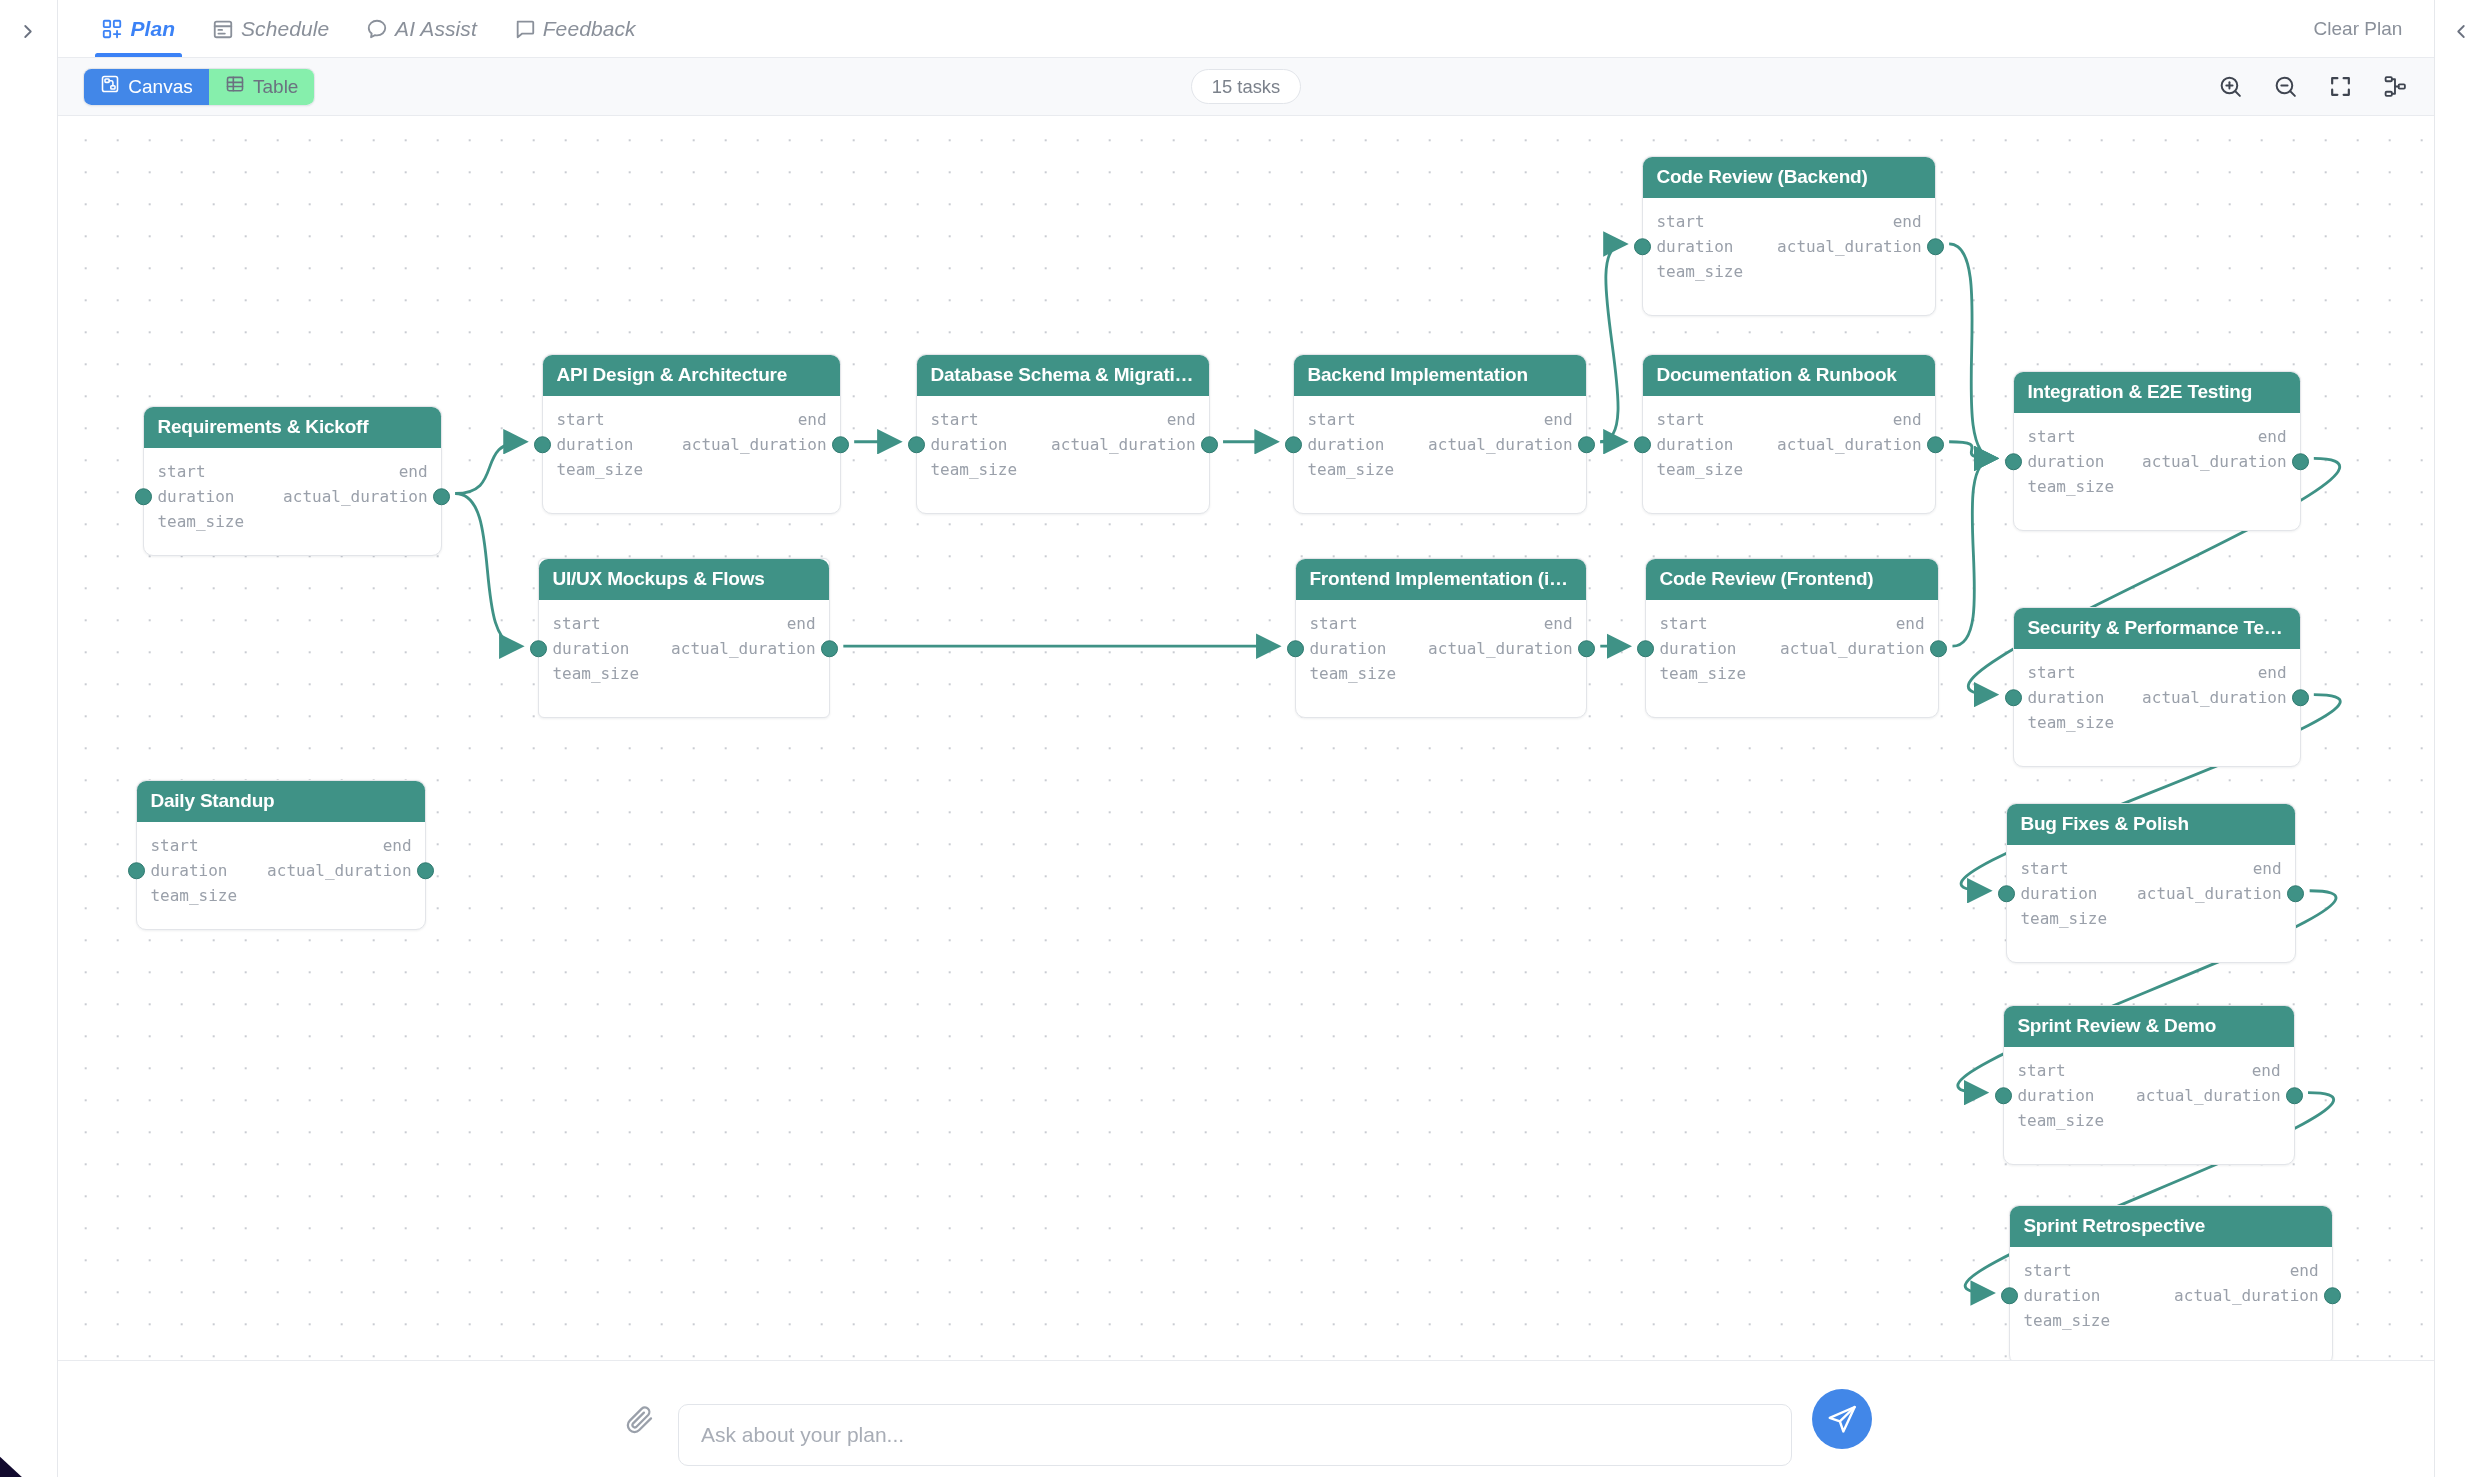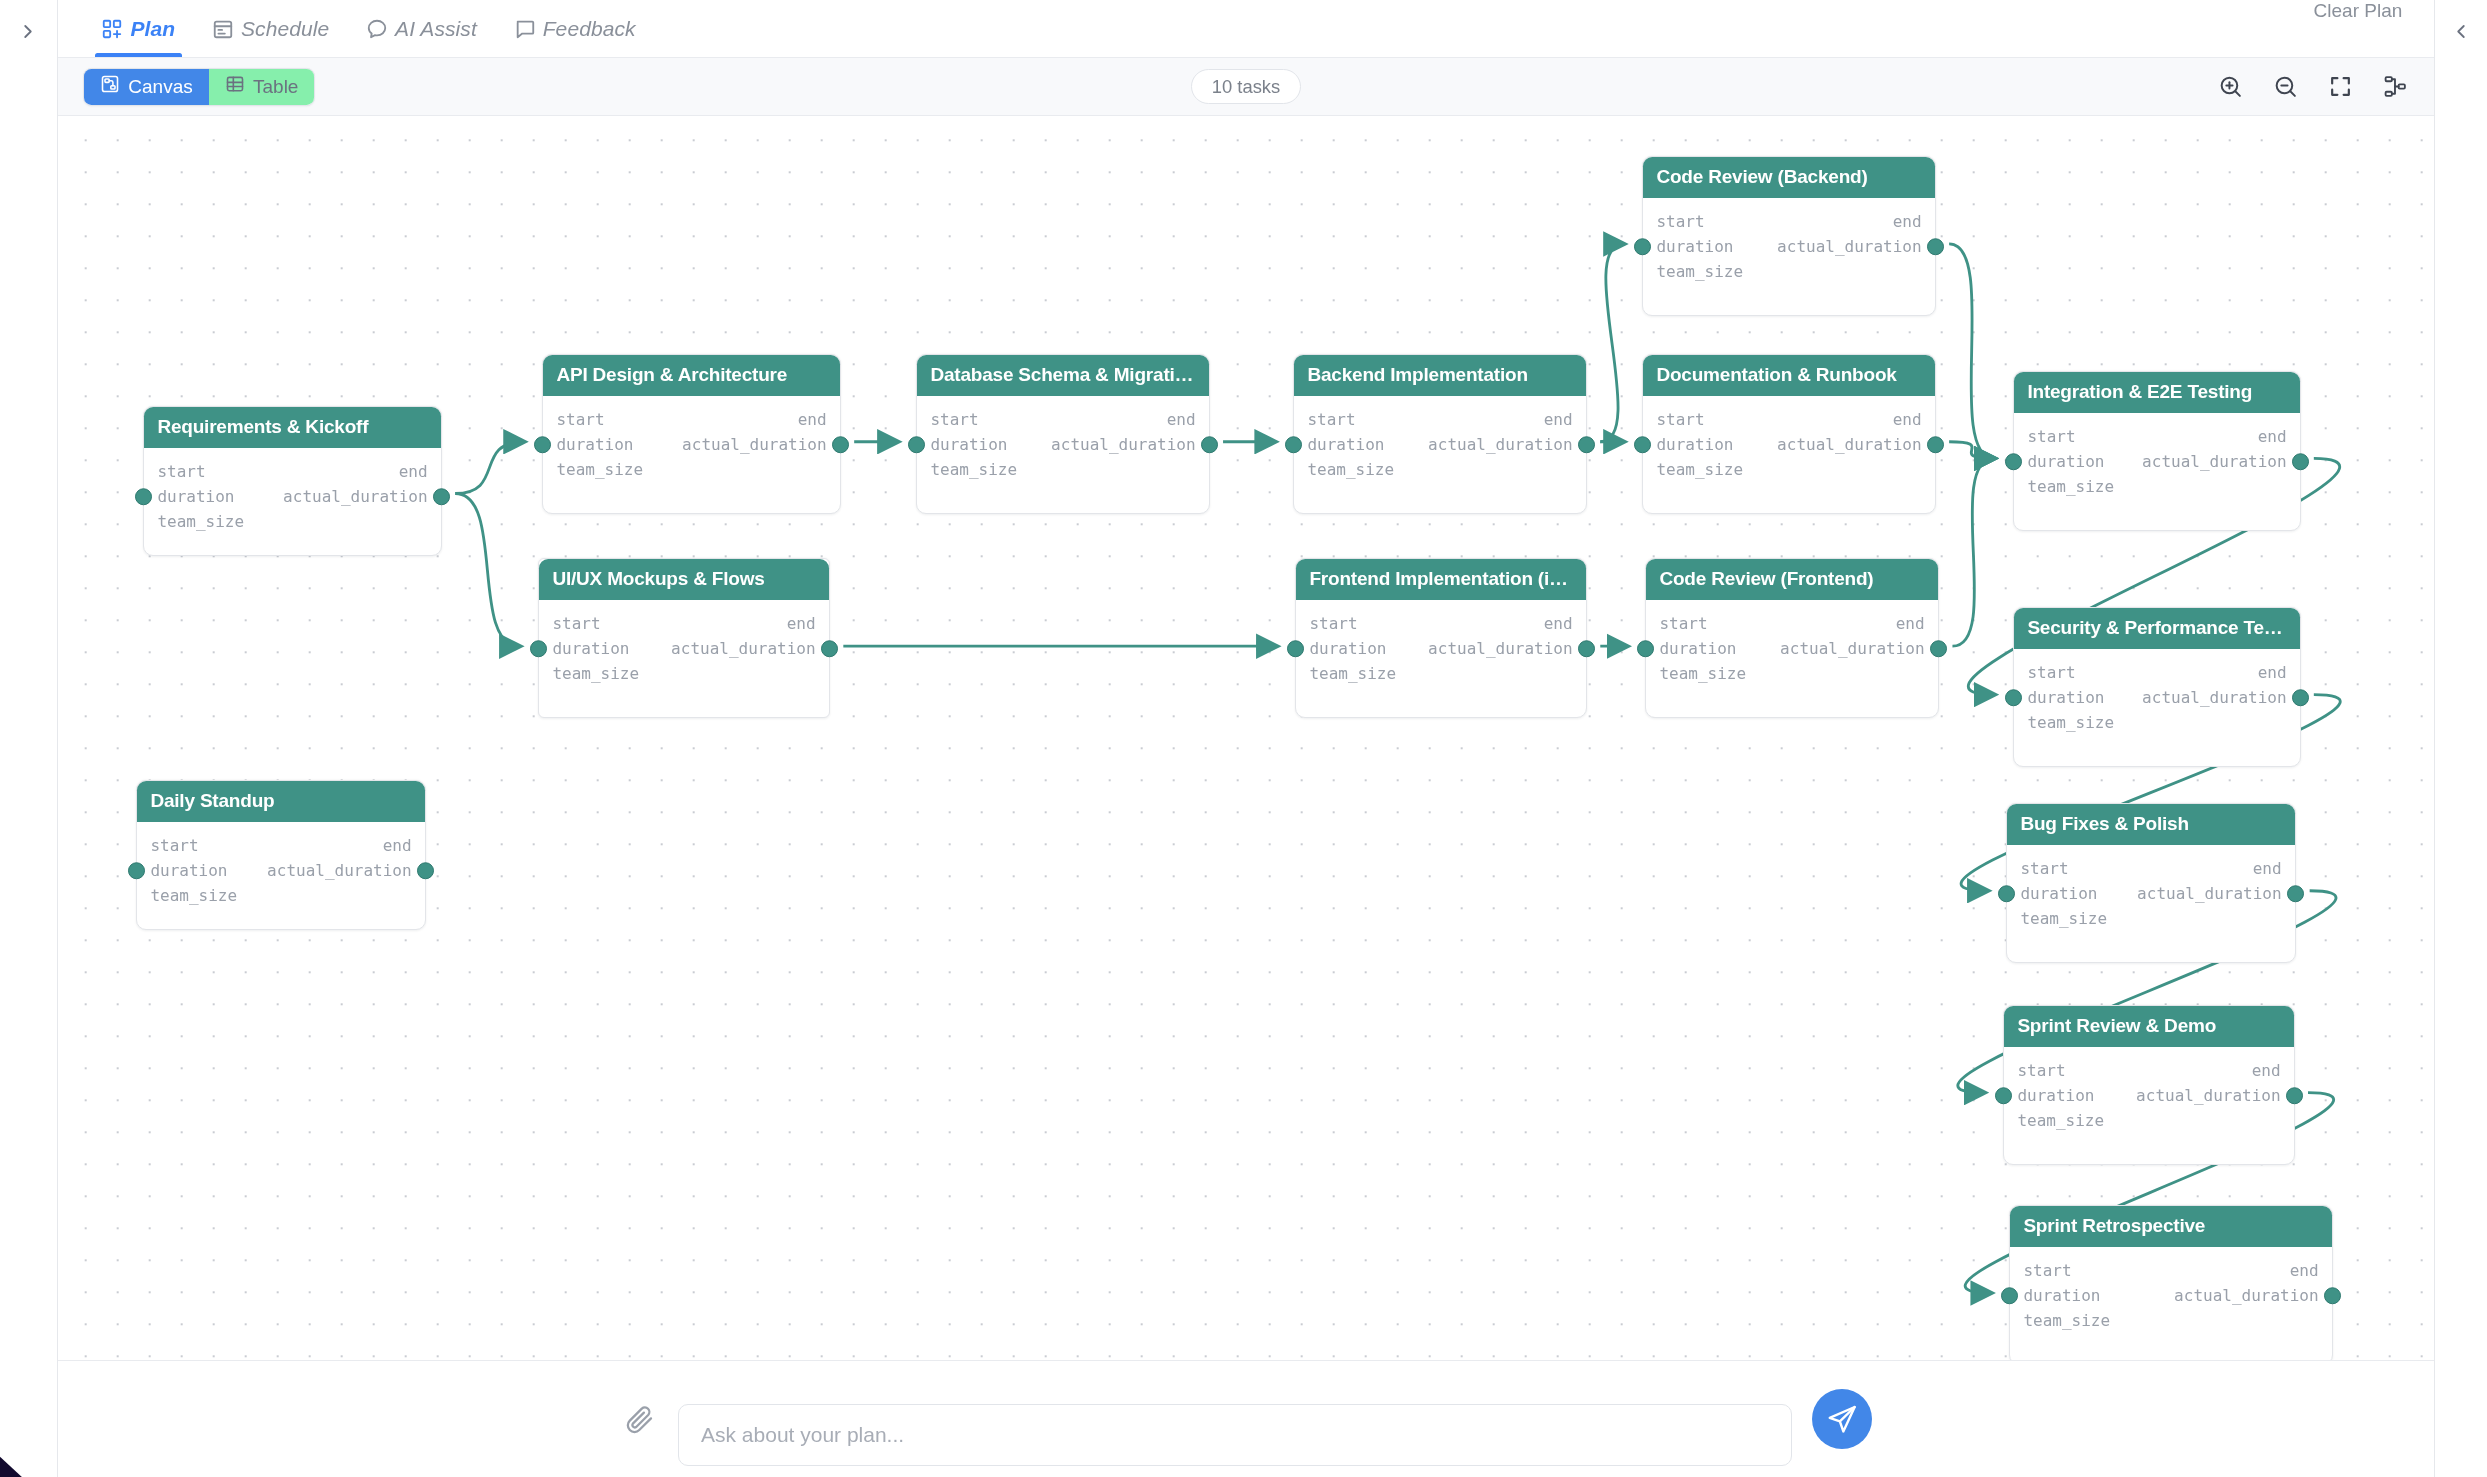--- a/index.html
+++ b/index.html
@@ -59,21 +59,21 @@
   }
   .tab .tab-ico { display: flex; align-items: center; }
   .tab.active { color: #3b82f6; font-weight: bold; }
   .tab.active::after {
     content: ""; position: absolute;
     left: 11.7px; right: 11.7px; bottom: 0; height: 4.2px;
     background: #3b82f6; border-radius: 2.5px 2.5px 0 0;
   }
   .tabbar-spacer { flex: 1 1 auto; }
   .clear-plan {
-    display: flex; align-items: flex-start;
+    display: flex; align-items: center;
     font-size: 19px; color: #8a909a; cursor: pointer;
     padding: 0 8.3px;
   }
 
   
   .toolbar {
     height: 58px; flex: 0 0 58px;
     display: flex; align-items: center;
     padding: 0 22px 0 25px;
     background: #f8f9fb;
@@ -305,21 +305,21 @@
               <line x1="3" y1="10" x2="21" y2="10"></line>
               <line x1="3" y1="15" x2="21" y2="15"></line>
               <line x1="10" y1="4" x2="10" y2="20"></line>
             </svg>
           </span>
           <span>Table</span>
         </div>
       </div>
 
       <div class="toolbar-center">
-        <div class="task-chip">10 tasks</div>
+        <div class="task-chip">15 tasks</div>
       </div>
 
       <div class="toolbar-right">
         <div class="tool-btn">
           <svg width="25" height="25" viewBox="0 0 24 24" fill="none" stroke="currentColor" stroke-width="1.9" stroke-linecap="round" stroke-linejoin="round">
             <circle cx="11" cy="11" r="7.5"></circle>
             <line x1="11" y1="8" x2="11" y2="14"></line>
             <line x1="8" y1="11" x2="14" y2="11"></line>
             <line x1="16.6" y1="16.6" x2="21" y2="21"></line>
           </svg>

